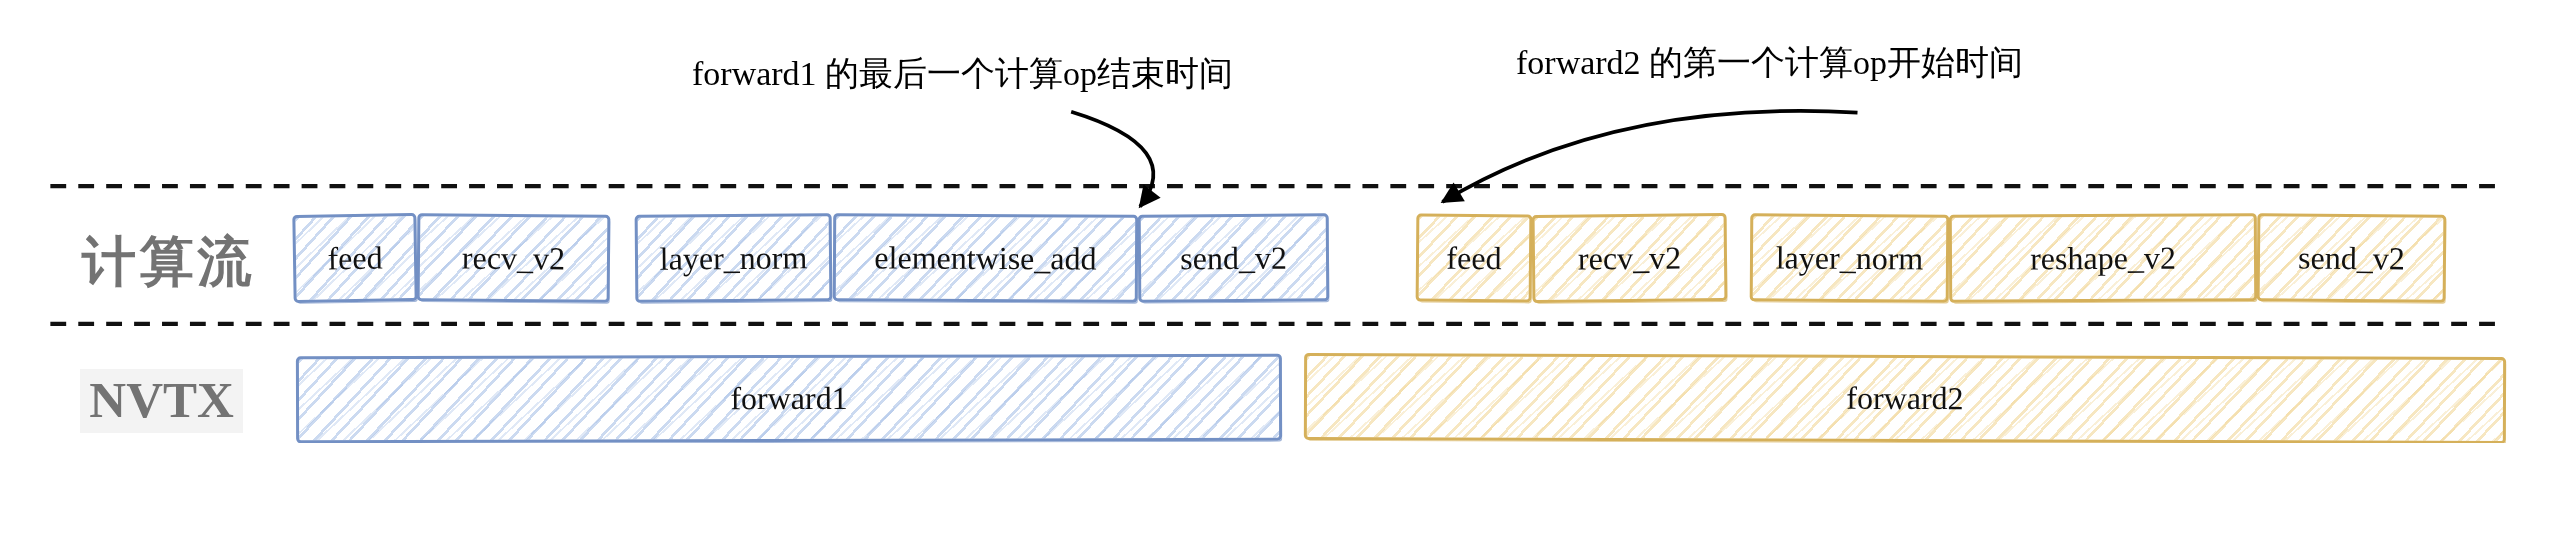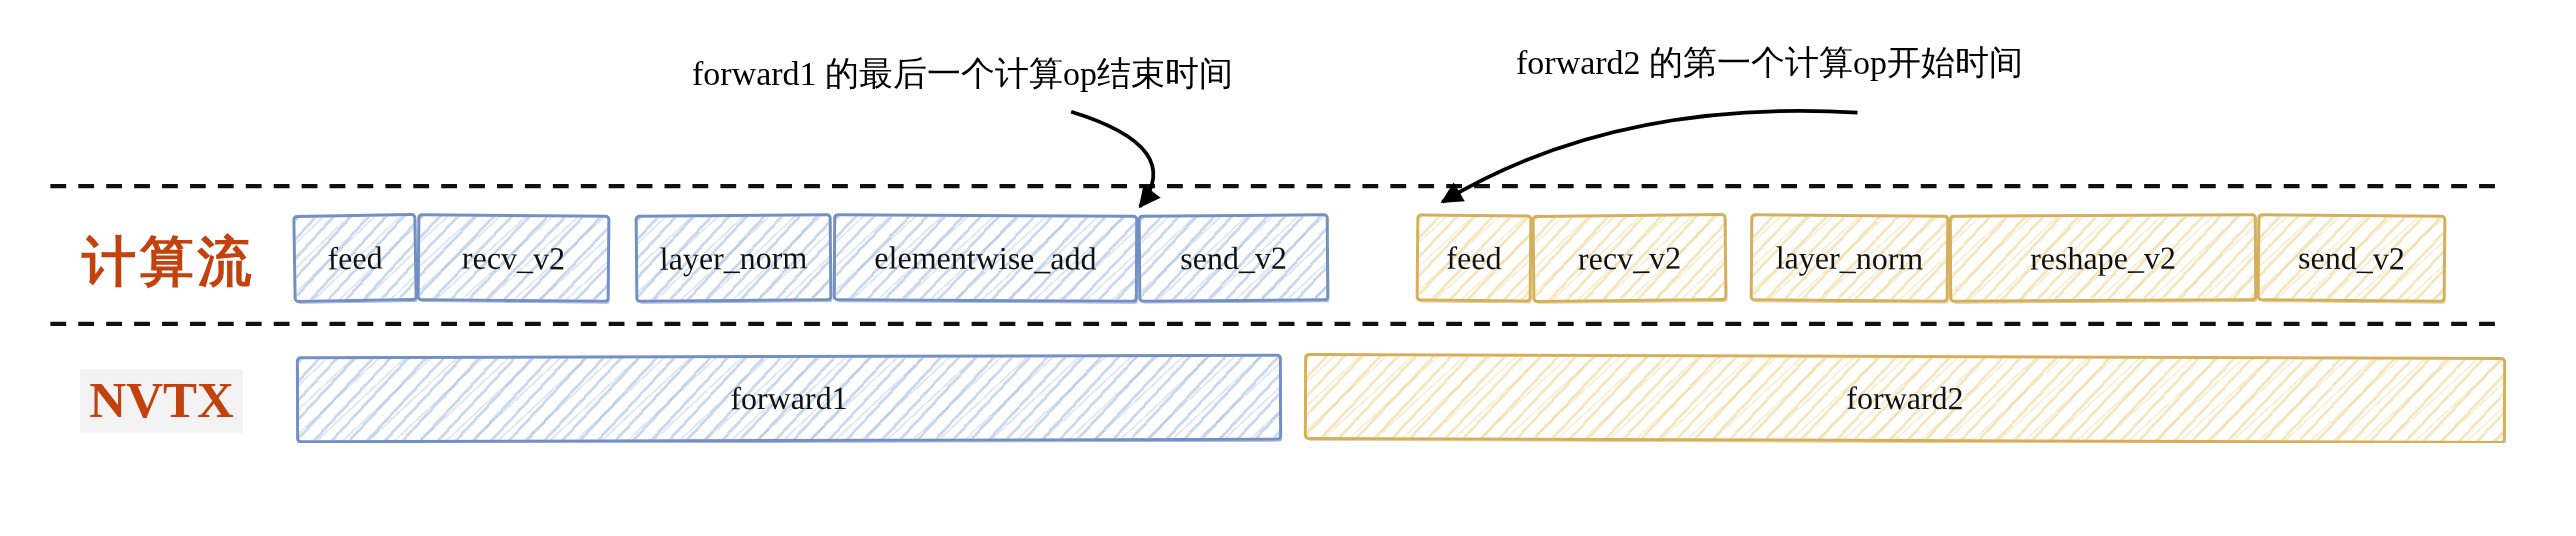--- a/index.html
+++ b/index.html
@@ -8,21 +8,21 @@
     width: 2576px;
     height: 443px;
     background: #ffffff;
     overflow: hidden;
     font-family: "Liberation Serif", serif;
     color: #111;
     text-decoration: underline;
   }
   .row-label {
     position: absolute;
-    color: #c2410c;
+    color: #737373;
     white-space: nowrap;
   }
   .label-compute {
     left: 82px; top: 226px;
     font-family: "Liberation Sans", sans-serif;
     font-weight: 700;
     font-size: 54px;
     letter-spacing: 3.7px;
   }
   .label-nvtx {

